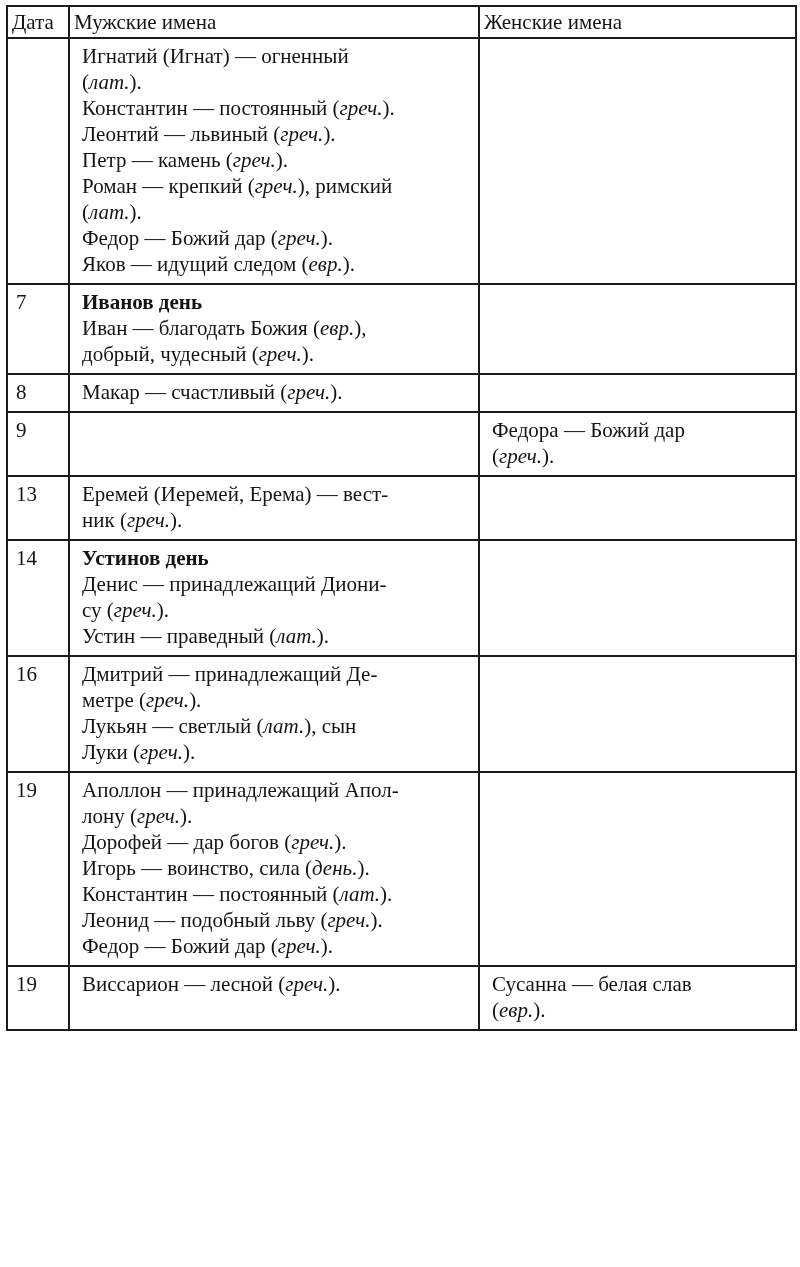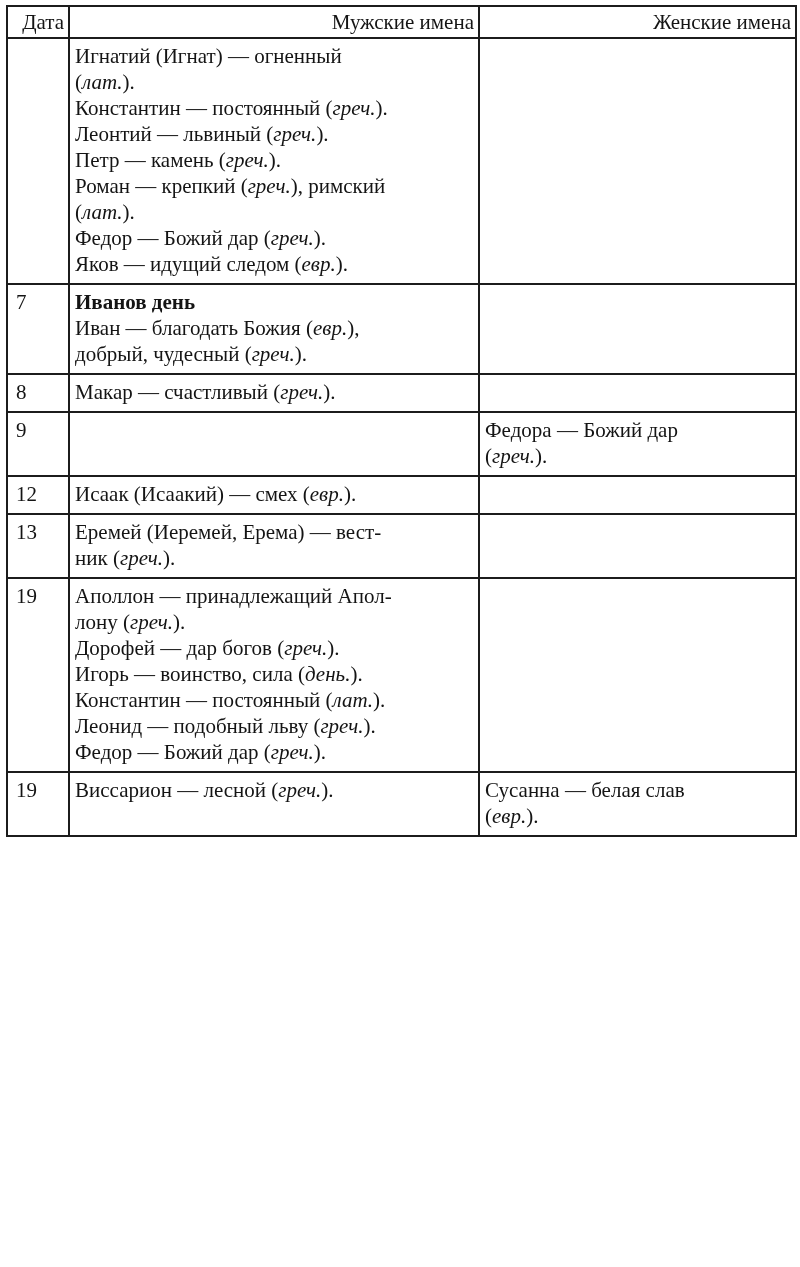--- a/index.html
+++ b/index.html
@@ -23,26 +23,26 @@
   }
   .names-table th,
   .names-table td {
     border: 2px solid #1c1c1c;
     vertical-align: top;
     font-size: 21px;
     line-height: 26px;
     font-weight: normal;
   }
   .names-table th {
-    text-align: right;
+    text-align: left;
     padding: 2px 4px;
     height: 26px;
   }
   .names-table td {
-    padding: 4px 8px 6px 5px;
+    padding: 4px 8px 6px 12px;
   }
   .names-table td.date-col {
     padding-left: 8px;
     padding-right: 4px;
   }
   col.c-date   { width: 62px;  }
   col.c-male   { width: 410px; }
   col.c-female { width: 317px; }
   .line { white-space: nowrap; }
   .line.bold { font-weight: bold; }
@@ -105,34 +105,49 @@
           <div class="line">9</div>
         </td>
         <td></td>
         <td>
           <div class="line">Федора — Божий дар</div>
           <div class="line">(<i>греч.</i>).</div>
         </td>
       </tr>
       <tr>
         <td class="date-col">
-          <div class="line">12</div>
+          <div class="line">13</div>
         </td>
         <td>
-          <div class="line">Исаак (Исаакий) — смех (<i>евр.</i>).</div>
+          <div class="line">Еремей (Иеремей, Ерема) — вест-</div>
+          <div class="line">ник (<i>греч.</i>).</div>
         </td>
         <td></td>
       </tr>
       <tr>
         <td class="date-col">
-          <div class="line">13</div>
+          <div class="line">14</div>
         </td>
         <td>
-          <div class="line">Еремей (Иеремей, Ерема) — вест-</div>
-          <div class="line">ник (<i>греч.</i>).</div>
+          <div class="line bold">Устинов день</div>
+          <div class="line">Денис — принадлежащий Диони-</div>
+          <div class="line">су (<i>греч.</i>).</div>
+          <div class="line">Устин — праведный (<i>лат.</i>).</div>
+        </td>
+        <td></td>
+      </tr>
+      <tr>
+        <td class="date-col">
+          <div class="line">16</div>
+        </td>
+        <td>
+          <div class="line">Дмитрий — принадлежащий Де-</div>
+          <div class="line">метре (<i>греч.</i>).</div>
+          <div class="line">Лукьян — светлый (<i>лат.</i>), сын</div>
+          <div class="line">Луки (<i>греч.</i>).</div>
         </td>
         <td></td>
       </tr>
       <tr>
         <td class="date-col">
           <div class="line">19</div>
         </td>
         <td>
           <div class="line">Аполлон — принадлежащий Апол-</div>
           <div class="line">лону (<i>греч.</i>).</div>

